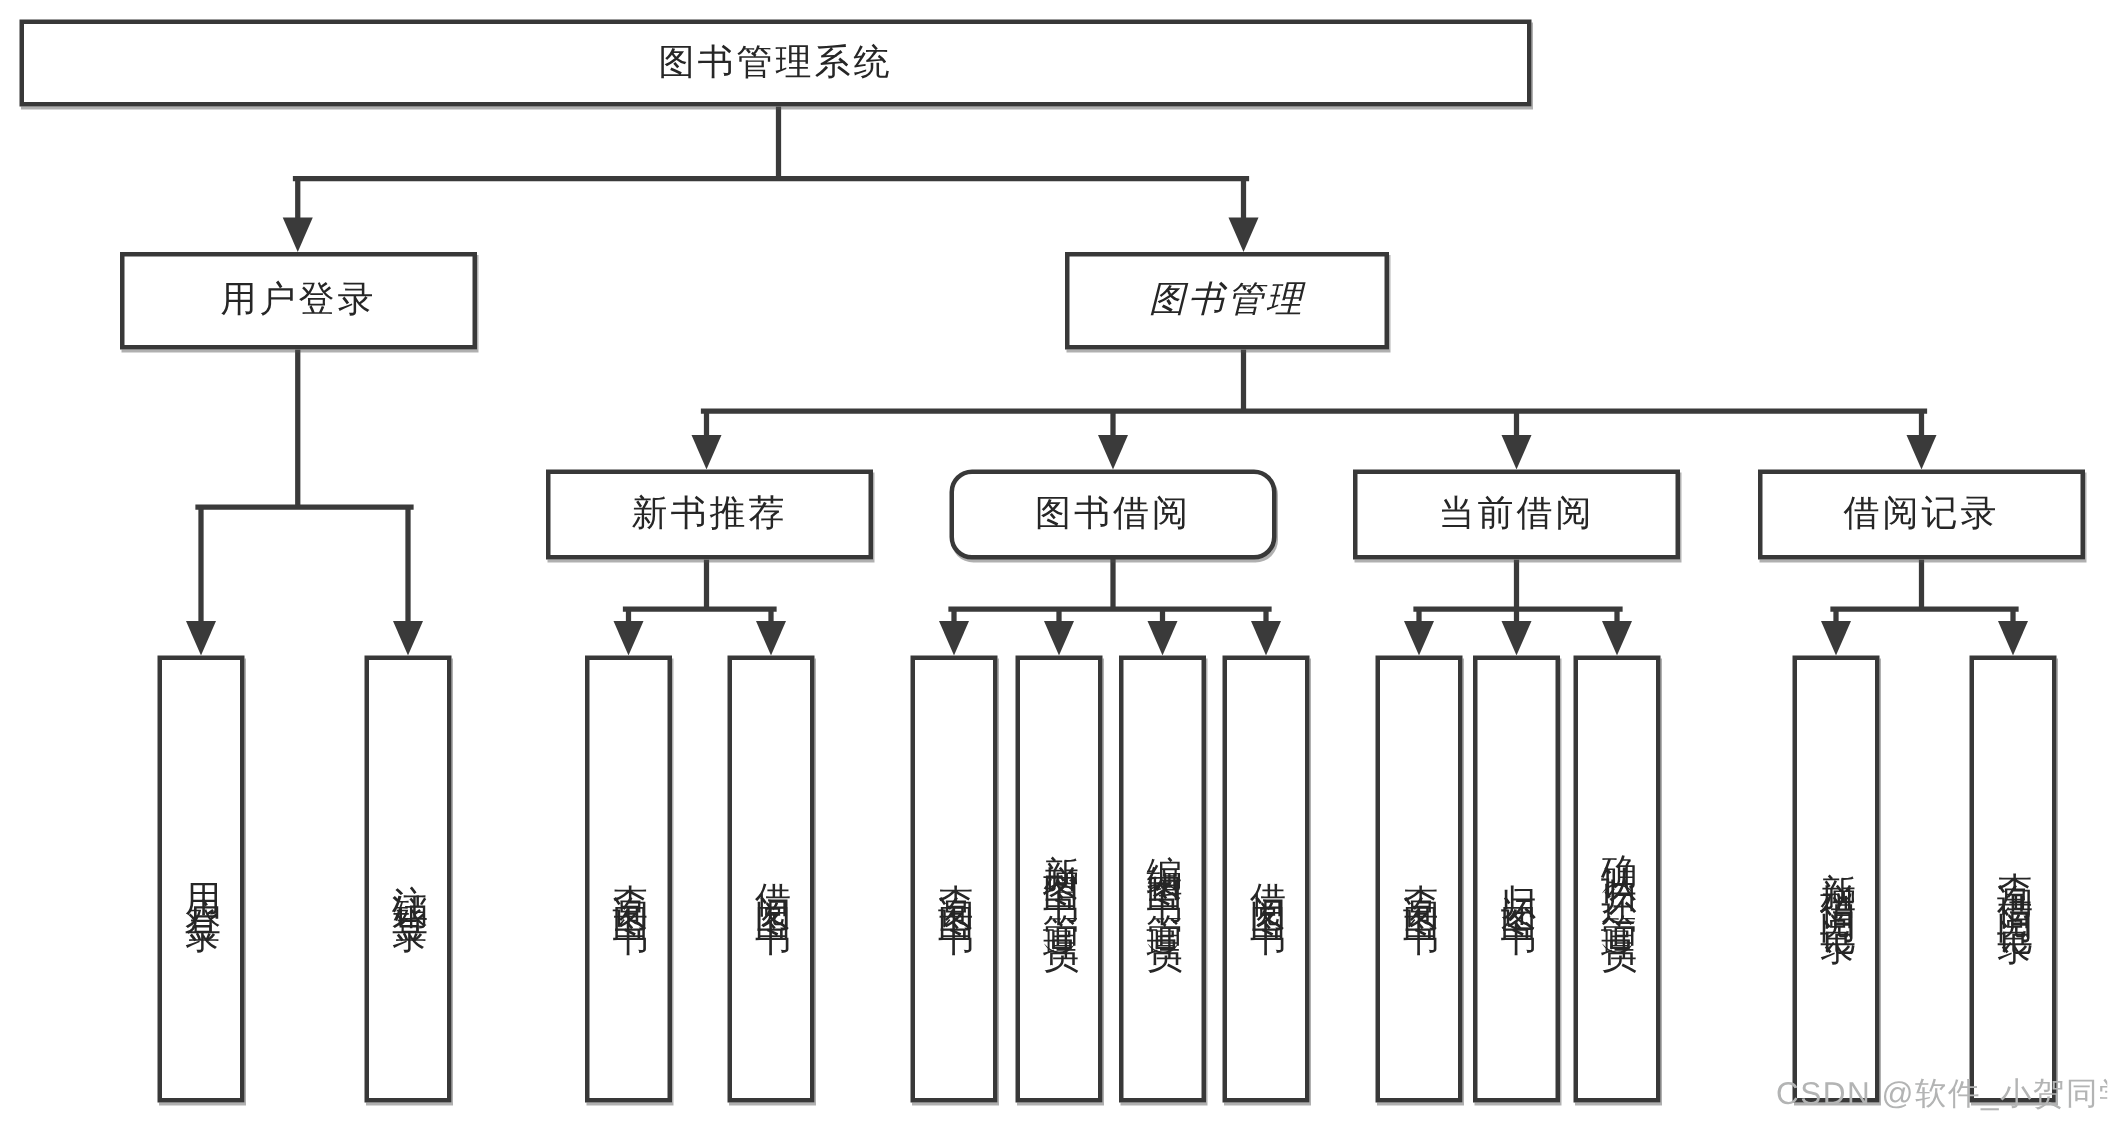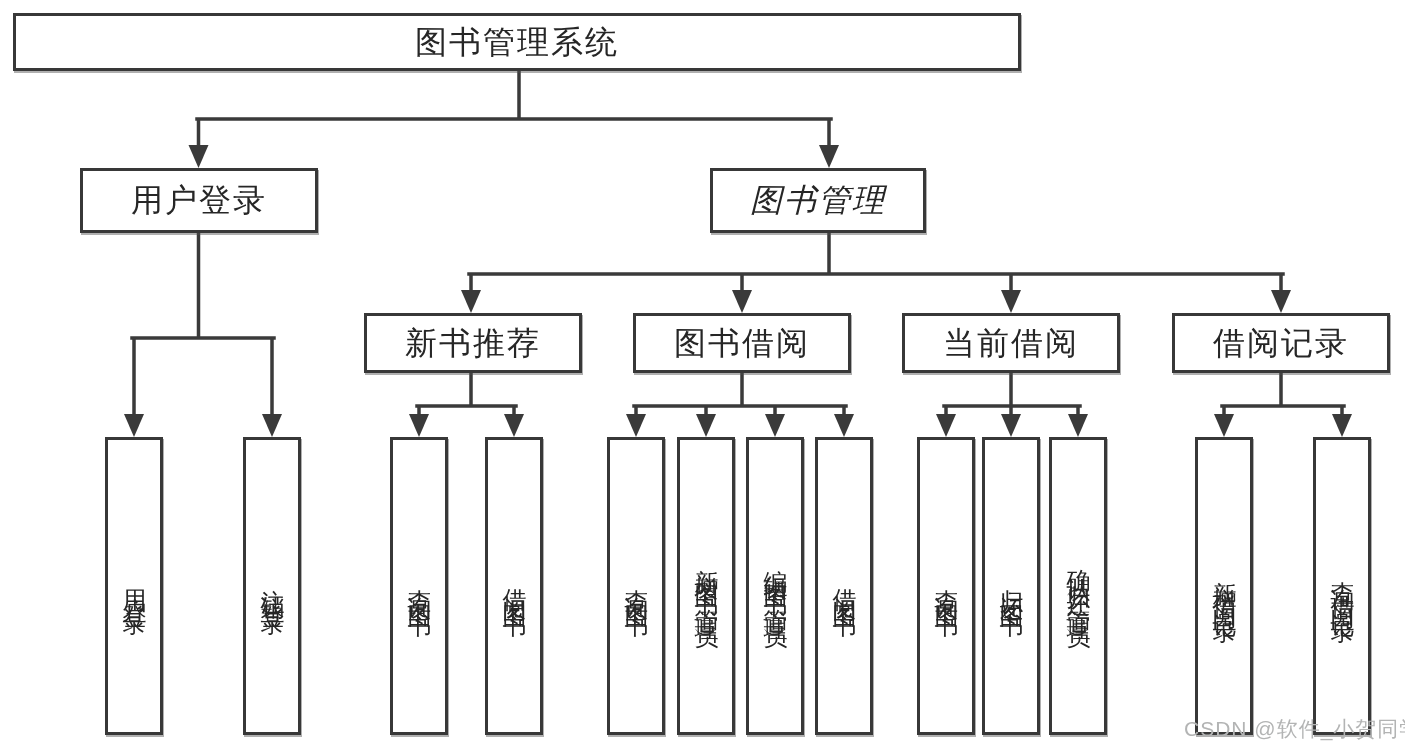--- a/index.html
+++ b/index.html
@@ -36,21 +36,21 @@
   .node {
     position: absolute;
     box-sizing: border-box;
     background: #ffffff;
     border: 3px solid #383838;
     box-shadow: 1px 2px 0 rgba(80,80,80,0.45);
     display: flex;
     align-items: center;
     justify-content: center;
     color: #262626;
-    font-size: 32px;
+    font-size: 24px;
     letter-spacing: 2px;
     text-align: center;
     line-height: 1.2;
   }
   .node.vertical {
     writing-mode: vertical-rl;
     text-orientation: mixed;
     letter-spacing: 8px;
     font-size: 24px;
     white-space: nowrap;
@@ -117,21 +117,21 @@
   <div class="node" style="left:80px; top:168px; width:238px; height:65px;">
     <span>用户登录</span>
   </div>
   <div class="node" style="left:710px; top:168px; width:216px; height:65px;font-style:italic;">
     <span>图书管理</span>
   </div>
 
   <div class="node" style="left:364px; top:313px; width:218px; height:60px;">
     <span>新书推荐</span>
   </div>
-  <div class="node" style="left:633px; top:313px; width:218px; height:60px;">
+  <div class="node" style="left:633px; top:313px; width:218px; height:60px;border-radius:15px;">
     <span>图书借阅</span>
   </div>
   <div class="node" style="left:902px; top:313px; width:218px; height:60px;">
     <span>当前借阅</span>
   </div>
   <div class="node" style="left:1172px; top:313px; width:218px; height:60px;">
     <span>借阅记录</span>
   </div>
 
   <div class="node vertical" style="left:105px; top:437px; width:58px; height:298px;">

